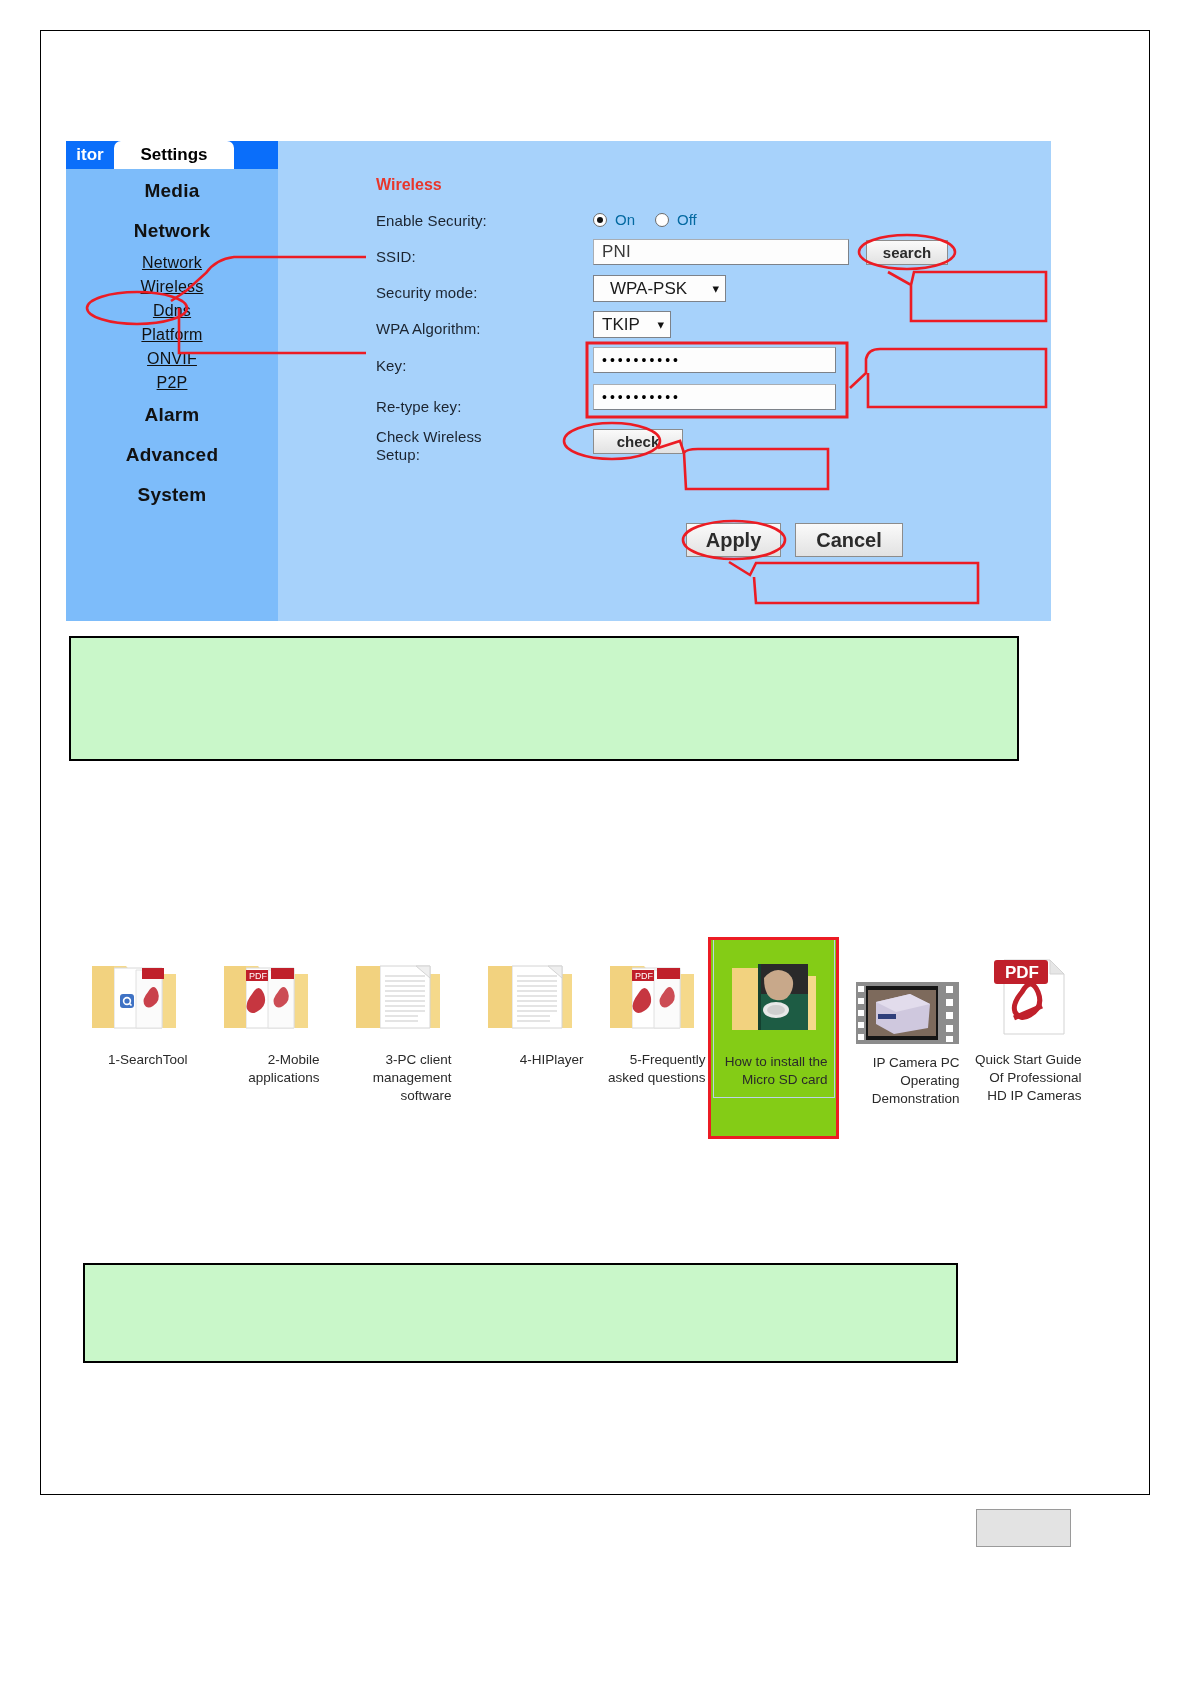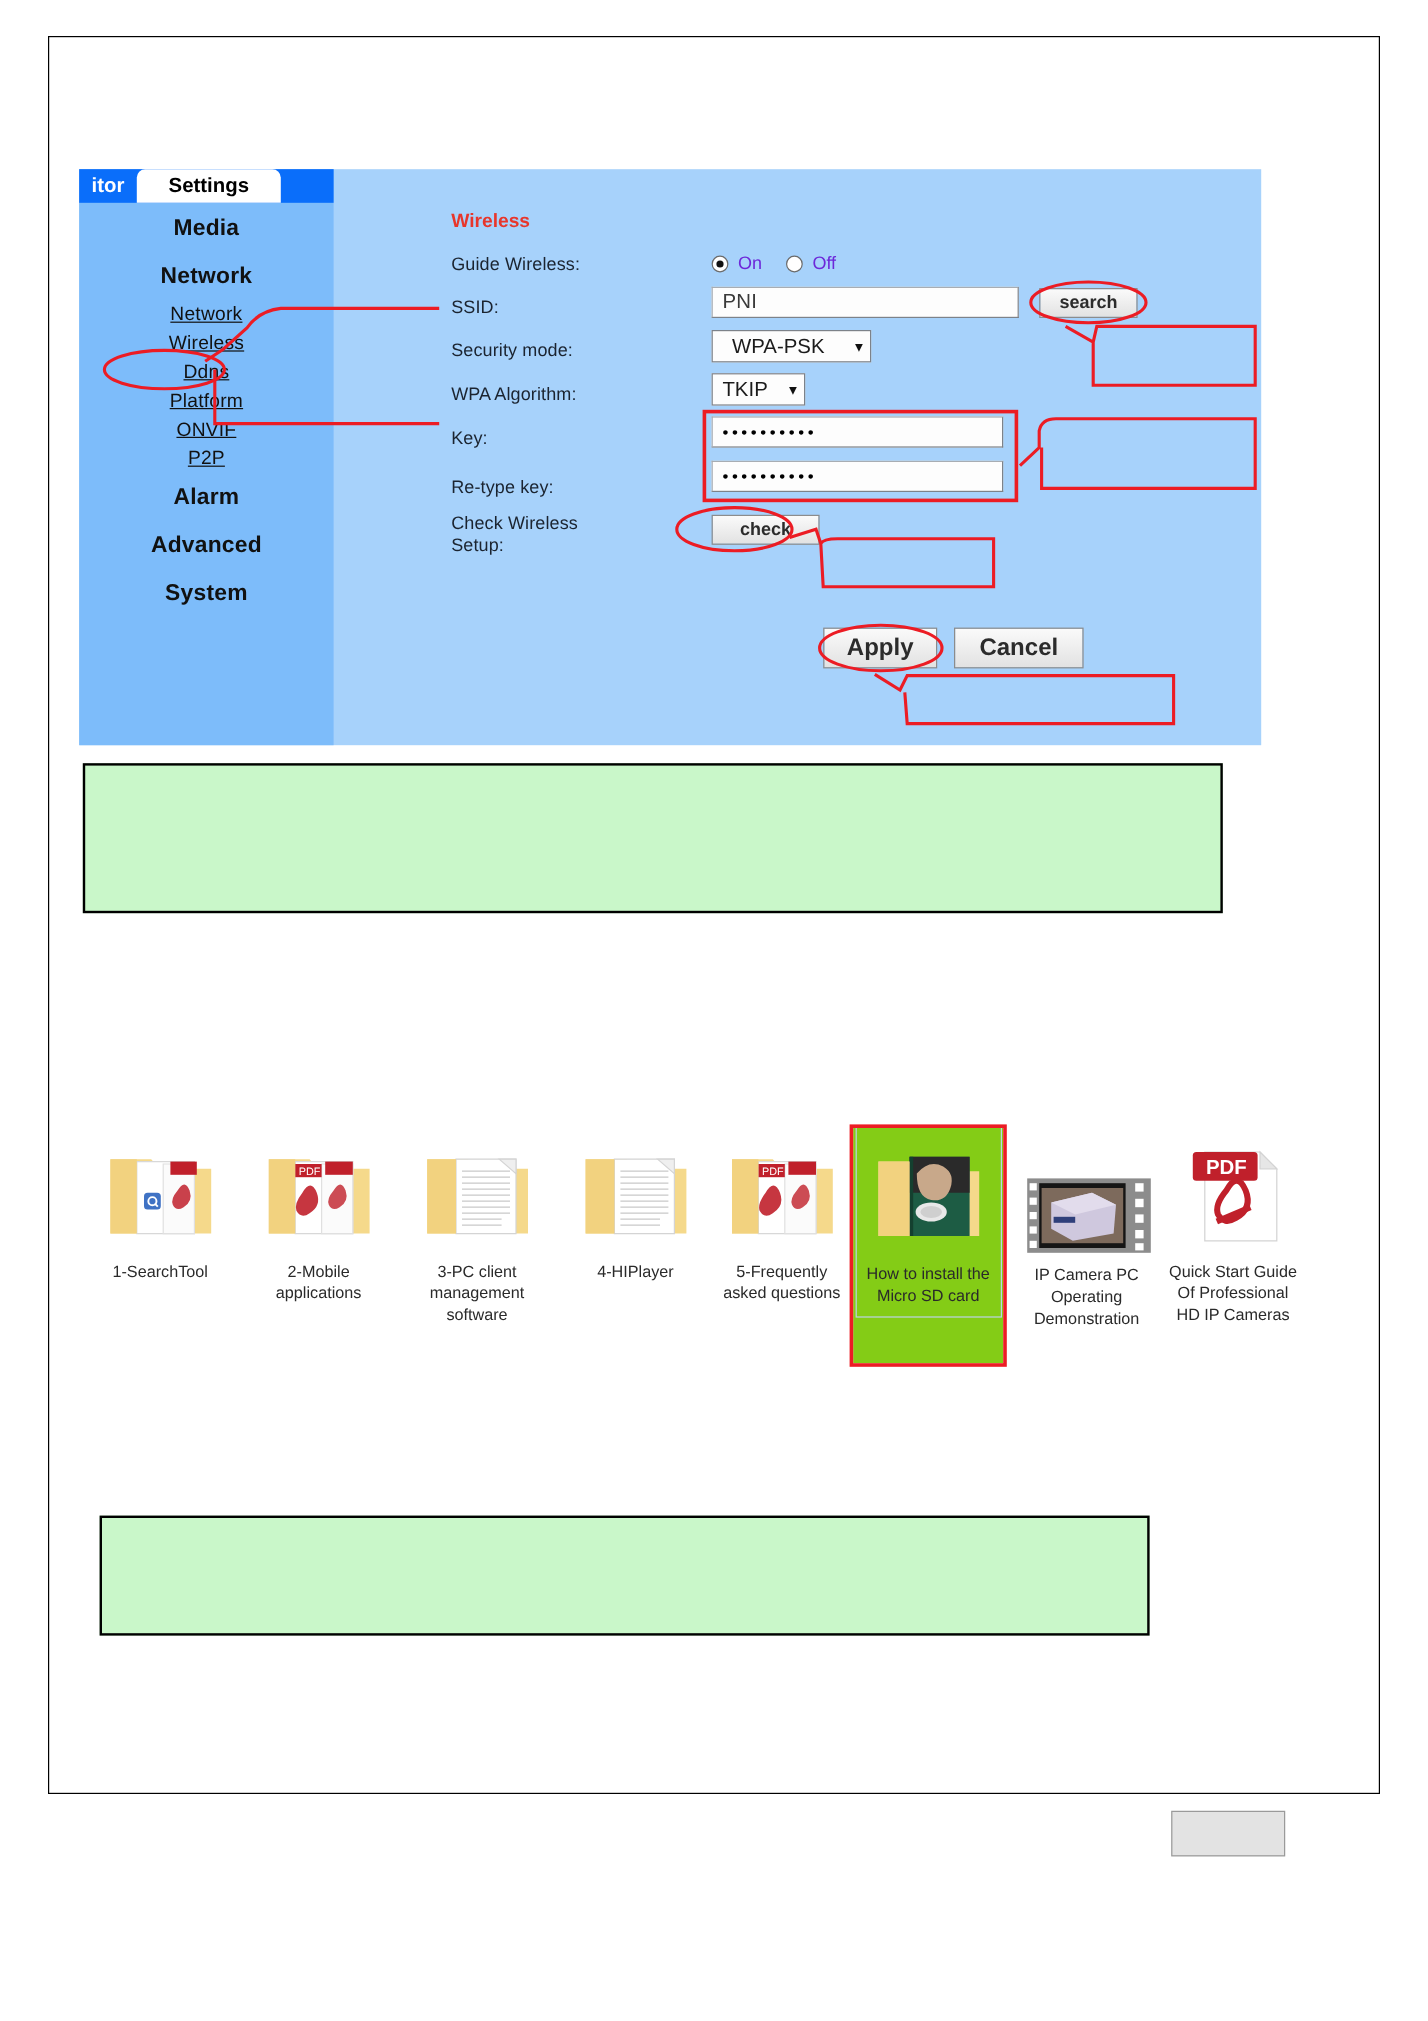--- a/index.html
+++ b/index.html
@@ -63,21 +63,21 @@
   .radio-row { position: absolute; left: 315px; top: 70px; display: flex; align-items: center; gap: 8px; }
   .radio {
     width: 14px; height: 14px; border-radius: 50%;
     border: 1.5px solid #6b6b6b; background: #fff;
     display: inline-block; position: relative;
   }
   .radio.on::after {
     content: ""; position: absolute; left: 3px; top: 3px;
     width: 6px; height: 6px; border-radius: 50%; background: #111;
   }
-  .radio-label { font-size: 15px; color: #6d28d9; margin-right: 12px; }
+  .radio-label { font-size: 15px; color: #0369a1; margin-right: 12px; }
 
   .txtfield {
     position: absolute; background: #fdfdfd;
     border: 1px solid #7d8289; border-top-color:#a8adb3; border-left-color:#a8adb3;
     font-size: 17px; color: #3a3a3a; padding: 2px 8px;
     display: flex; align-items: center; letter-spacing: .2px;
   }
   .pwfield { font-size: 14px; letter-spacing: 3px; color: #000; }
 
   .selbox {
@@ -109,21 +109,21 @@
 
   
   .files { position: absolute; left: 20px; top: 915px; width: 1070px; height: 210px; }
   .file {
     position: absolute; top: 0; width: 125px;
     display: flex; flex-direction: column; align-items: center;
   }
   .file .thumb { width: 100px; height: 95px; position: relative; }
   .file .cap {
     margin-top: 10px; font-size: 13.5px; color: #2a2a2a;
-    line-height: 1.32; text-align: center; width: 108px;
+    line-height: 1.32; text-align: right; width: 108px;
   }
   .file.sel { outline: 3px solid #ec1c24; background: #84cc16; }
   .file.sel .inner { outline: 1px solid #bcd3e8; }
   .inner { padding: 4px 6px 8px 6px; display:flex; flex-direction:column; align-items:center; }
 
   .bottombox {
     position: absolute; left: 935px; top: 1478px;
     width: 95px; height: 38px;
     background: #e3e3e3; border: 1px solid #9a9a9a;
   }
@@ -153,21 +153,21 @@
         <div class="nav-group">Alarm</div>
         <div class="nav-group">Advanced</div>
         <div class="nav-group">System</div>
       </div>
     </div>
 
     <div class="cam-main">
 
       <div class="form-title">Wireless</div>
 
-      <div class="f-label" style="left:98px; top:71px;">Guide Wireless:</div>
+      <div class="f-label" style="left:98px; top:71px;">Enable Security:</div>
       <div class="radio-row">
         <span class="radio on"></span>
         <span class="radio-label">On</span>
         <span class="radio"></span>
         <span class="radio-label">Off</span>
       </div>
 
       <div class="f-label" style="left:98px; top:107px;">SSID:</div>
       <div class="txtfield" style="left:315px; top:98px; width:256px; height:26px;">PNI</div>
       <div class="btn" style="left:588px; top:99px; width:82px; height:25px;">search</div>

